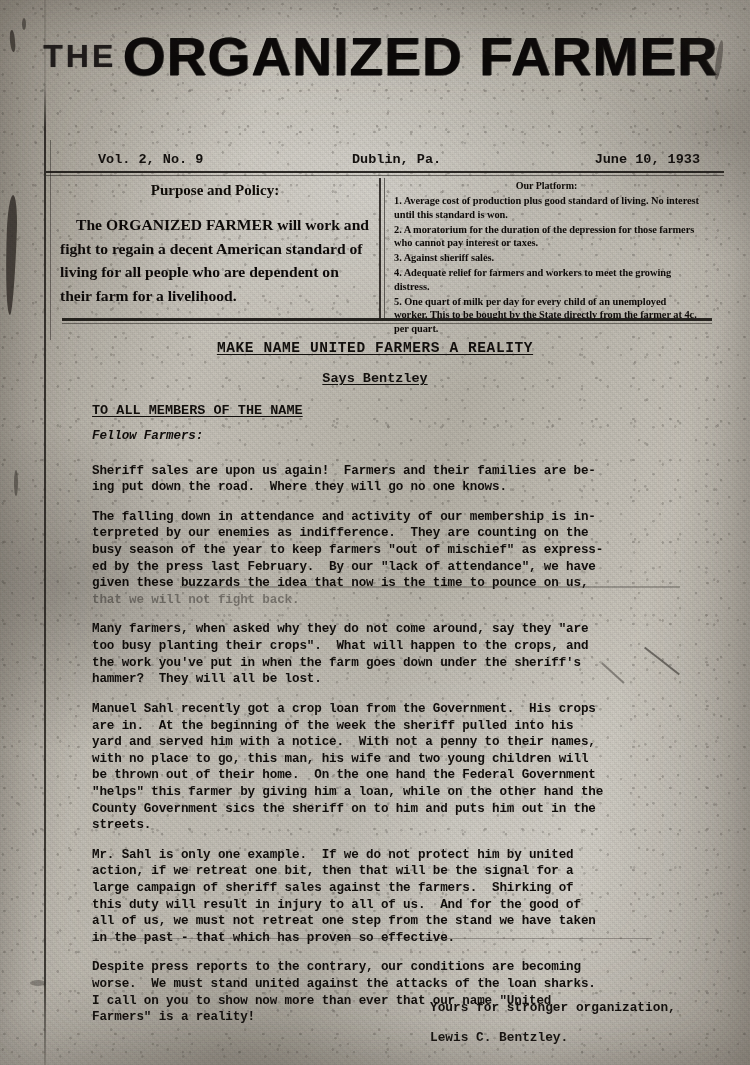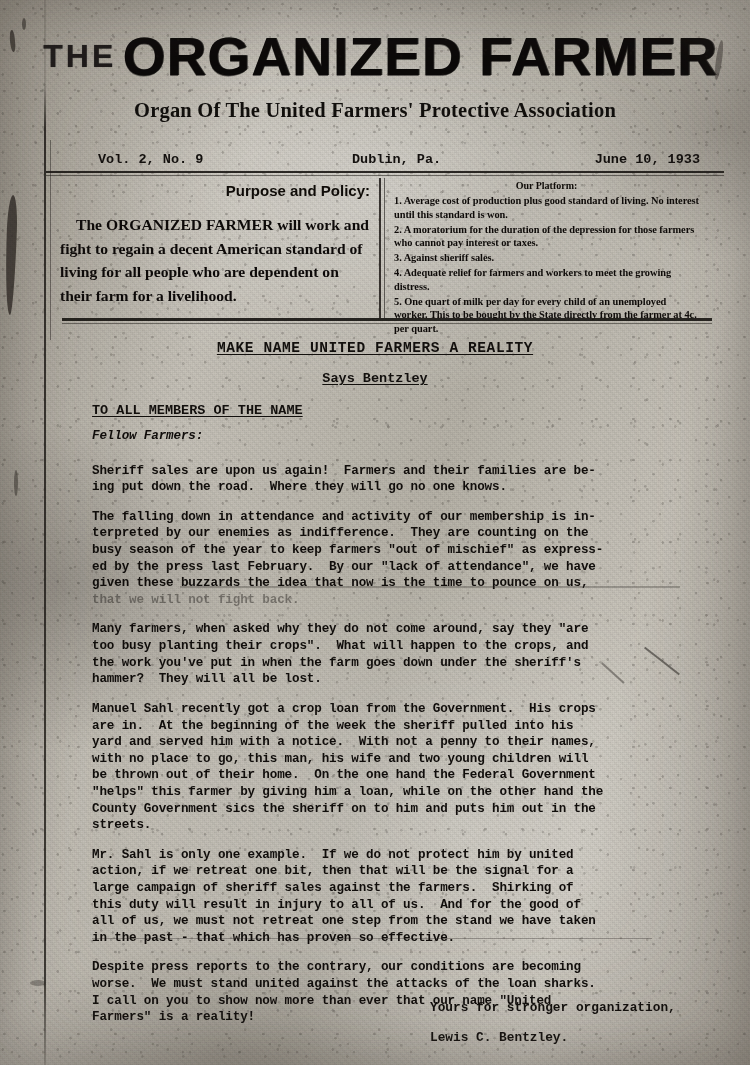--- a/index.html
+++ b/index.html
@@ -135,25 +135,24 @@
   #rule-bot-b { left: 62px; right: 38px; top: 323px; height: 1px; opacity: .5; }
 
   
   .hdr-left {
     position: absolute;
     left: 60px; top: 182px; width: 310px;
     text-align: center;
   }
   .hdr-left h2 {
     margin: 0 0 14px 0;
-    font-family: Liberation Sans, sans-serif;
+    font-family: Liberation Serif, serif;
     font-weight: 700;
     font-size: 15px;
     color: #16130f;
-    text-align: right;
   }
   .hdr-left p {
     margin: 0;
     font-family: "Liberation Serif", serif;
     font-weight: 700;
     font-size: 15.6px;
     line-height: 1.52;
     color: #141110;
     text-align: left;
     text-indent: 16px;
@@ -273,21 +272,20 @@
 
 <div id="page">
 
   <div id="content">
 
     <div class="masthead">
       <div class="mh-row">
         <div class="mh-the">THE</div>
         <div class="mh-main">ORGANIZED FARMER</div>
       </div>
-      <div class="mh-sub">Organ Of The United Farmers' Protective Association</div>
     </div>
 
     <div class="issue-line">
       <span class="iss-vol">Vol. 2, No. 9</span>
       <span class="iss-city">Dublin, Pa.</span>
       <span class="iss-date">June 10, 1933</span>
     </div>
     <div class="rule-h" id="rule-top-a"></div>
     <div class="rule-h" id="rule-top-b"></div>
 

